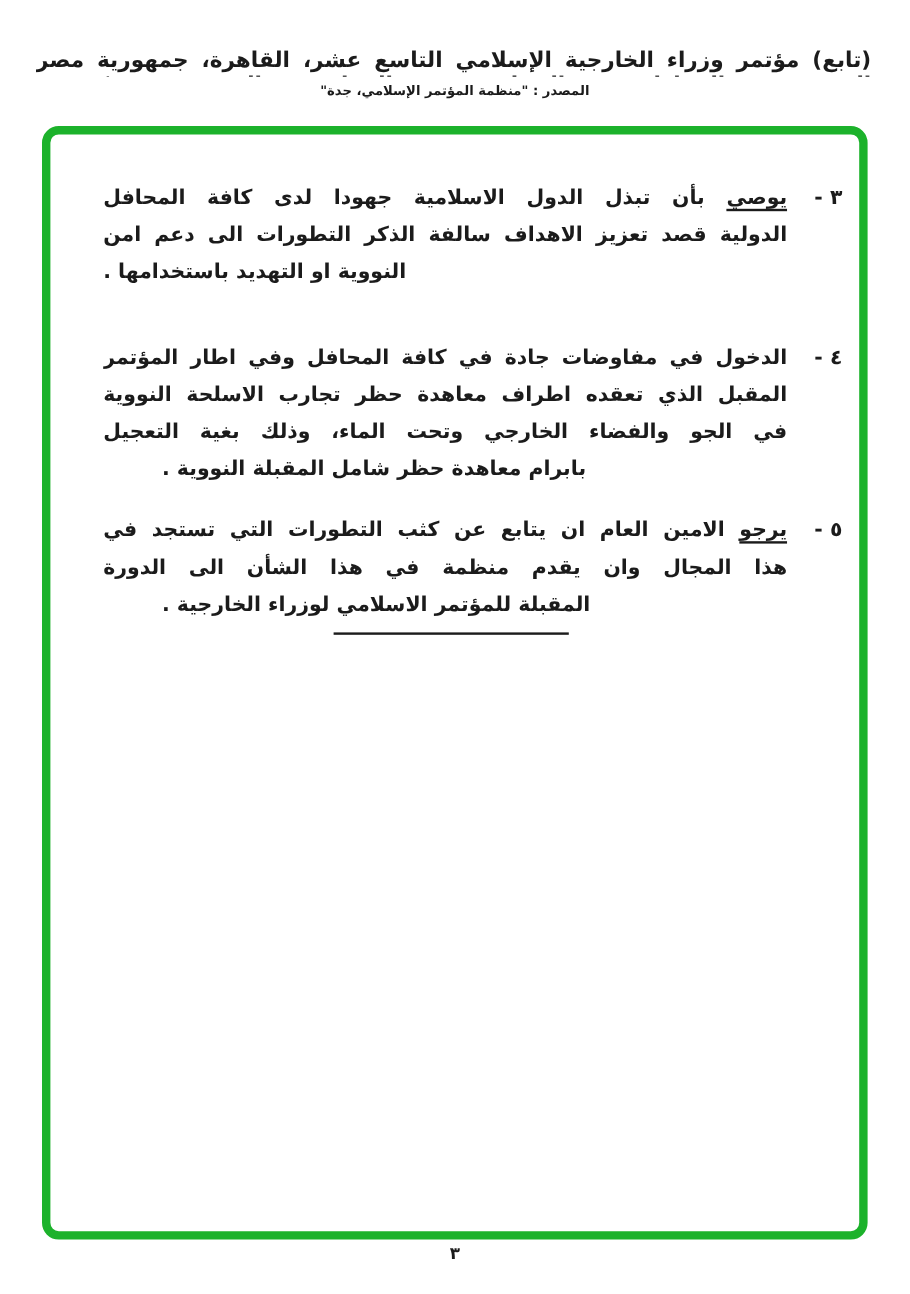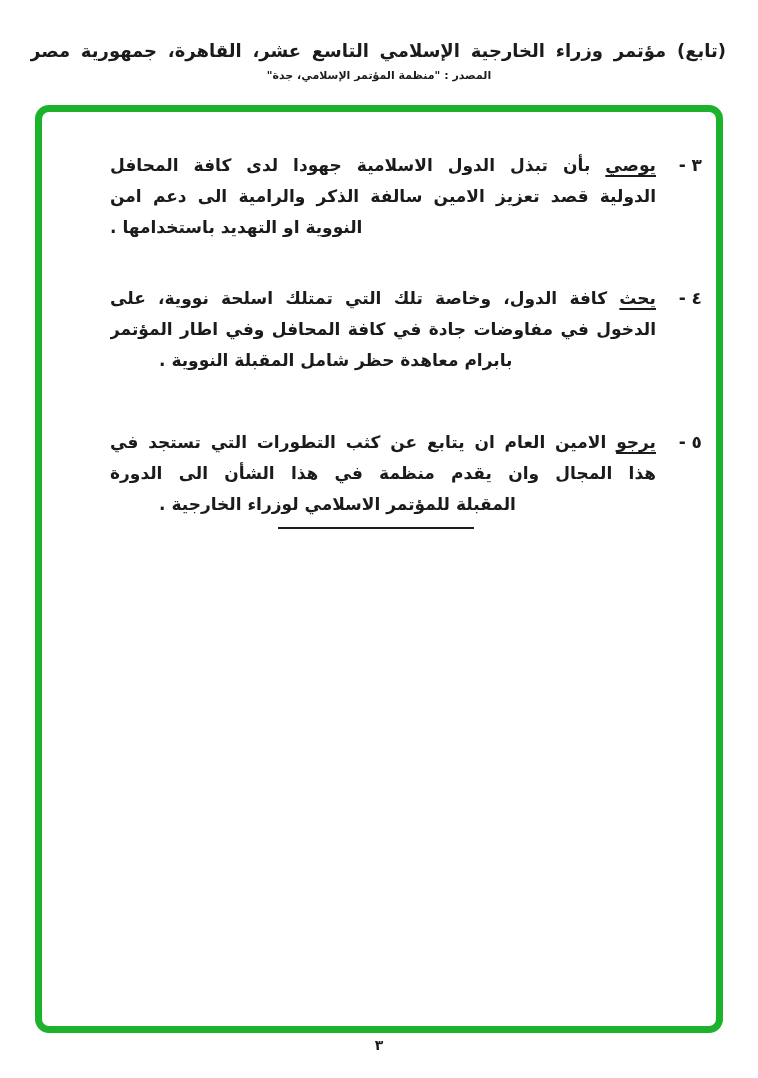--- a/index.html
+++ b/index.html
@@ -54,21 +54,21 @@
   }
   #p3 { top: 150px; }
   #p4 { top: 283px; }
   #p5 { top: 427px; }
   .para-num {
     flex: 0 0 46px;
     text-align: right;
     padding-left: 6px;
     box-sizing: border-box;
   }
-  .para-text { flex: 1 1 auto; min-width: 0; margin-left: 24px; }
+  .para-text { flex: 1 1 auto; min-width: 0; }
   .line {
     height: 31px;
     overflow: hidden;
     text-align: justify;
     text-align-last: justify;
   }
   .line.last {
     text-align: center;
     text-align-last: left;
   }
@@ -101,30 +101,31 @@
   <div class="header-title">(تابع) مؤتمر وزراء الخارجية الإسلامي التاسع عشر، القاهرة، جمهورية مصر العربية، القرارات السياسية، القرار الرقم ١٩/٣٣-س</div>
 
   <div class="header-source">المصدر :  "منظمة المؤتمر الإسلامي، جدة"</div>
 
   <div class="doc-border"></div>
 
   <div class="para" id="p3">
     <div class="para-num">٣ -</div>
     <div class="para-text">
       <div class="line"><span class="kw">يوصي</span><span> بأن تبذل الدول الاسلامية جهودا لدى كافة المحافل</span></div>
-      <div class="line">الدولية قصد تعزيز الامين سالفة الذكر والرامية الى دعم امن</div>
+      <div class="line">الدولية قصد تعزيز الاهداف سالفة الذكر التطورات الى دعم امن</div>
       <div class="line last">النووية او التهديد باستخدامها .</div>
     </div>
   </div>
 
   <div class="para" id="p4">
     <div class="para-num">٤ -</div>
     <div class="para-text">
-      <div class="line"><span class="kw">يحث</span><span> كافة الدول، وخاصة تلك التي تمتلك اسلحة نووية، على</span></div>
       <div class="line">الدخول في مفاوضات جادة في كافة المحافل وفي اطار المؤتمر</div>
+      <div class="line">المقبل الذي تعقده اطراف معاهدة حظر تجارب الاسلحة النووية</div>
+      <div class="line">في الجو والفضاء الخارجي وتحت الماء، وذلك بغية التعجيل</div>
       <div class="line last ind">بابرام معاهدة حظر شامل المقبلة النووية .</div>
     </div>
   </div>
 
   <div class="para" id="p5">
     <div class="para-num">٥ -</div>
     <div class="para-text">
       <div class="line"><span class="kw">يرجو</span><span> الامين العام ان يتابع عن كثب التطورات التي تستجد في</span></div>
       <div class="line">هذا المجال وان يقدم منظمة في هذا الشأن الى الدورة</div>
       <div class="line last ind">المقبلة للمؤتمر الاسلامي لوزراء الخارجية .</div>

